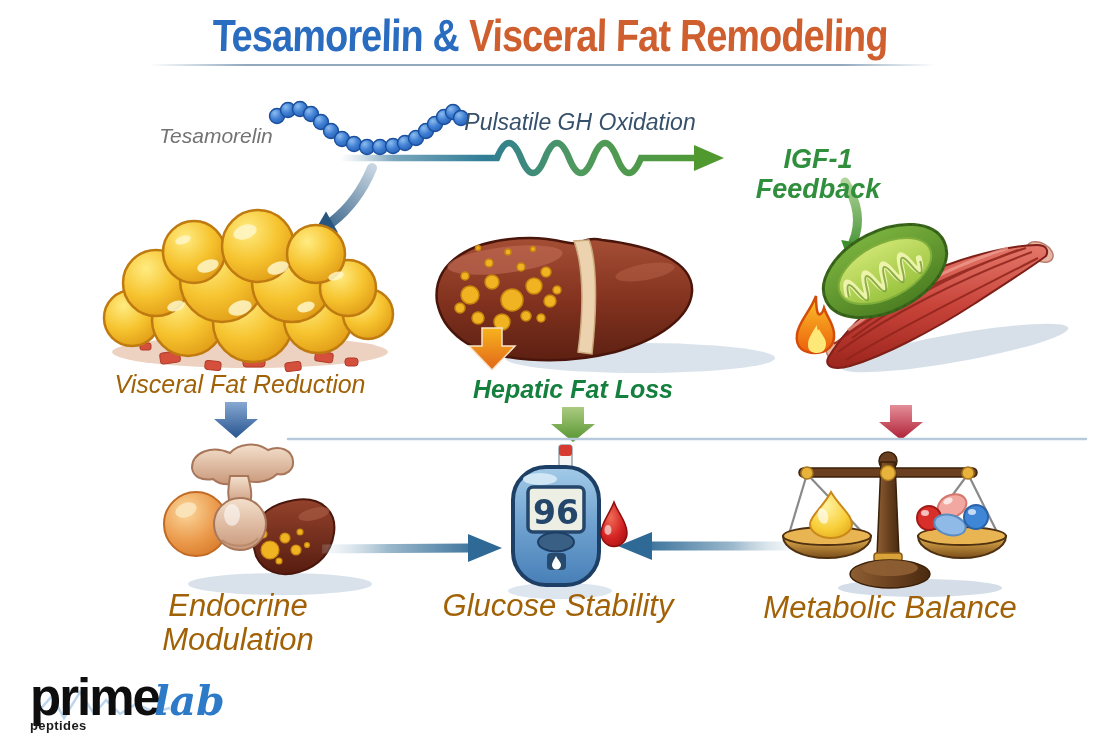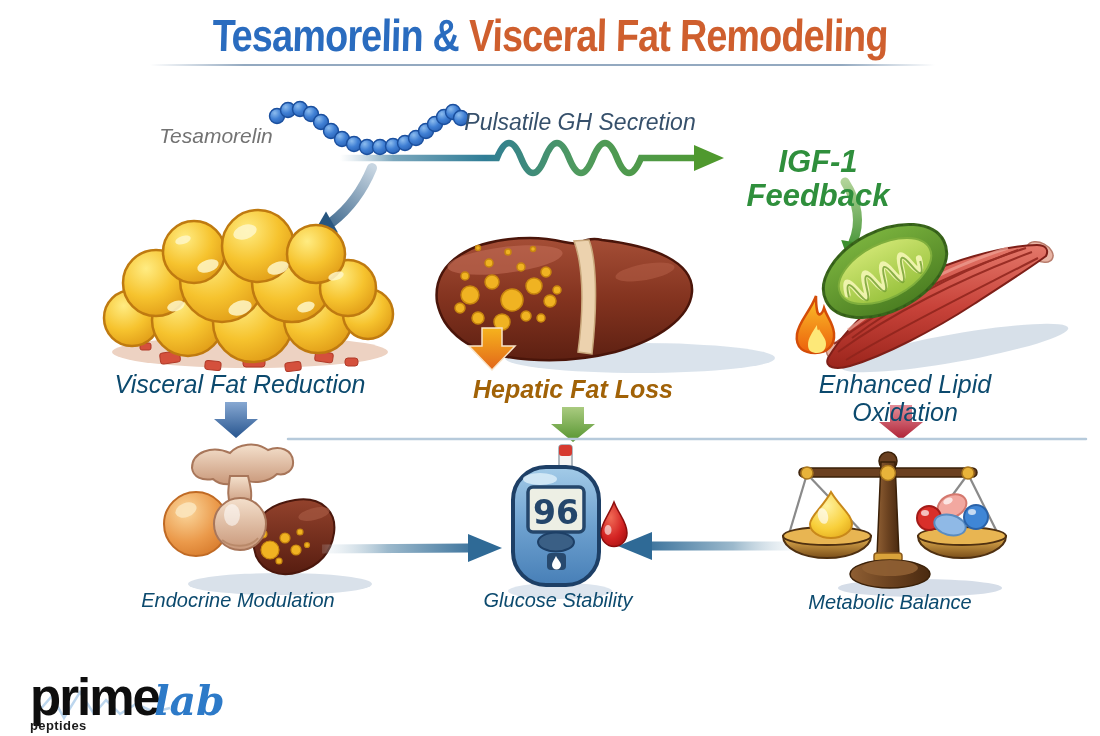--- a/index.html
+++ b/index.html
@@ -15,29 +15,29 @@
     font-size:45px;font-weight:bold;letter-spacing:-1px;white-space:nowrap;
   }
   .title-inner{display:inline-block;transform:scaleX(.84) skewX(-2deg);}
   .t-blue{color:#2a6cbf;}
   .t-orange{color:#cf5f2e;}
   .title-rule{
     left:150px;top:64px;width:785px;height:2px;
     background:linear-gradient(90deg,rgba(147,169,192,0),#93a9c0 12%,#93a9c0 88%,rgba(147,169,192,0));
   }
   
-  .lbl{position:absolute;font-style:italic;color:#0c4a6e;text-align:center;line-height:1.1;}
+  .lbl{position:absolute;font-style:italic;color:#a16207;text-align:center;line-height:1.1;}
   .lbl-tesa{left:150px;top:124px;width:132px;font-size:21px;color:#737373;}
   .lbl-gh{left:440px;top:110px;width:280px;font-size:23px;color:#36506b;}
-  .lbl-igf{left:725px;top:145px;width:186px;font-size:31px;font-weight:bold;color:#2f8f3c;}
+  .lbl-igf{left:725px;top:145px;width:186px;font-size:27px;font-weight:bold;color:#2f8f3c;}
   .lbl-row2{font-size:25px;top:371px;}
   .lbl-visceral{left:105px;width:270px;}
-  .lbl-hepatic{left:448px;top:376px;width:250px;font-weight:bold;color:#a16207;font-size:25px;}
+  .lbl-hepatic{left:448px;top:376px;width:250px;font-weight:bold;color:#15803d;font-size:25px;}
   .lbl-lipid{left:765px;width:280px;}
-  .lbl-row3{font-size:20px;top:589px;}
+  .lbl-row3{font-size:31px;top:589px;}
   .lbl-endocrine{left:103px;width:270px;}
   .lbl-glucose{left:423px;width:270px;}
   .lbl-metabolic{left:755px;top:591px;width:270px;}
   
   .logo{left:30px;top:668px;width:230px;height:62px;}
   .logo-zig{position:absolute;left:6px;top:18px;}
   .logo-text{position:relative;white-space:nowrap;}
   .logo-prime{font-size:51px;font-weight:bold;letter-spacing:-2px;color:#0e0e0e;}
   .logo-lab{font-size:41px;font-weight:bold;font-style:italic;
             font-family:"DejaVu Serif",serif;color:#2d7ac8;margin-left:-5px;margin-top:12px;}
@@ -415,26 +415,25 @@
 
   <div class="abs title">
     <span class="title-inner">
       <span class="t-blue">Tesamorelin &amp;</span>
       <span class="t-orange">Visceral Fat Remodeling</span>
     </span>
   </div>
   <div class="abs title-rule"></div>
 
   <div class="lbl lbl-tesa">Tesamorelin</div>
-  <div class="lbl lbl-gh">Pulsatile GH Secretion</div>
+  <div class="lbl lbl-gh">Pulsatile GH Oxidation</div>
   <div class="lbl lbl-igf">IGF-1 Feedback</div>
 
   <div class="lbl lbl-row2 lbl-visceral">Visceral Fat Reduction</div>
   <div class="lbl lbl-hepatic">Hepatic Fat Loss</div>
-  <div class="lbl lbl-row2 lbl-lipid">Enhanced Lipid Oxidation</div>
 
   <div class="lbl lbl-row3 lbl-endocrine">Endocrine Modulation</div>
   <div class="lbl lbl-row3 lbl-glucose">Glucose Stability</div>
   <div class="lbl lbl-row3 lbl-metabolic">Metabolic Balance</div>
 
   <div class="abs logo">
     <svg class="logo-zig" width="140" height="40" viewBox="0 0 140 40">
       <polyline points="2,26 16,10 28,32 44,6 58,28 70,14 84,28 100,18 118,26 134,22" fill="none" stroke="#85b4e0" stroke-width="2.5" opacity=".55"></polyline>
     </svg>
     <div class="logo-text">

